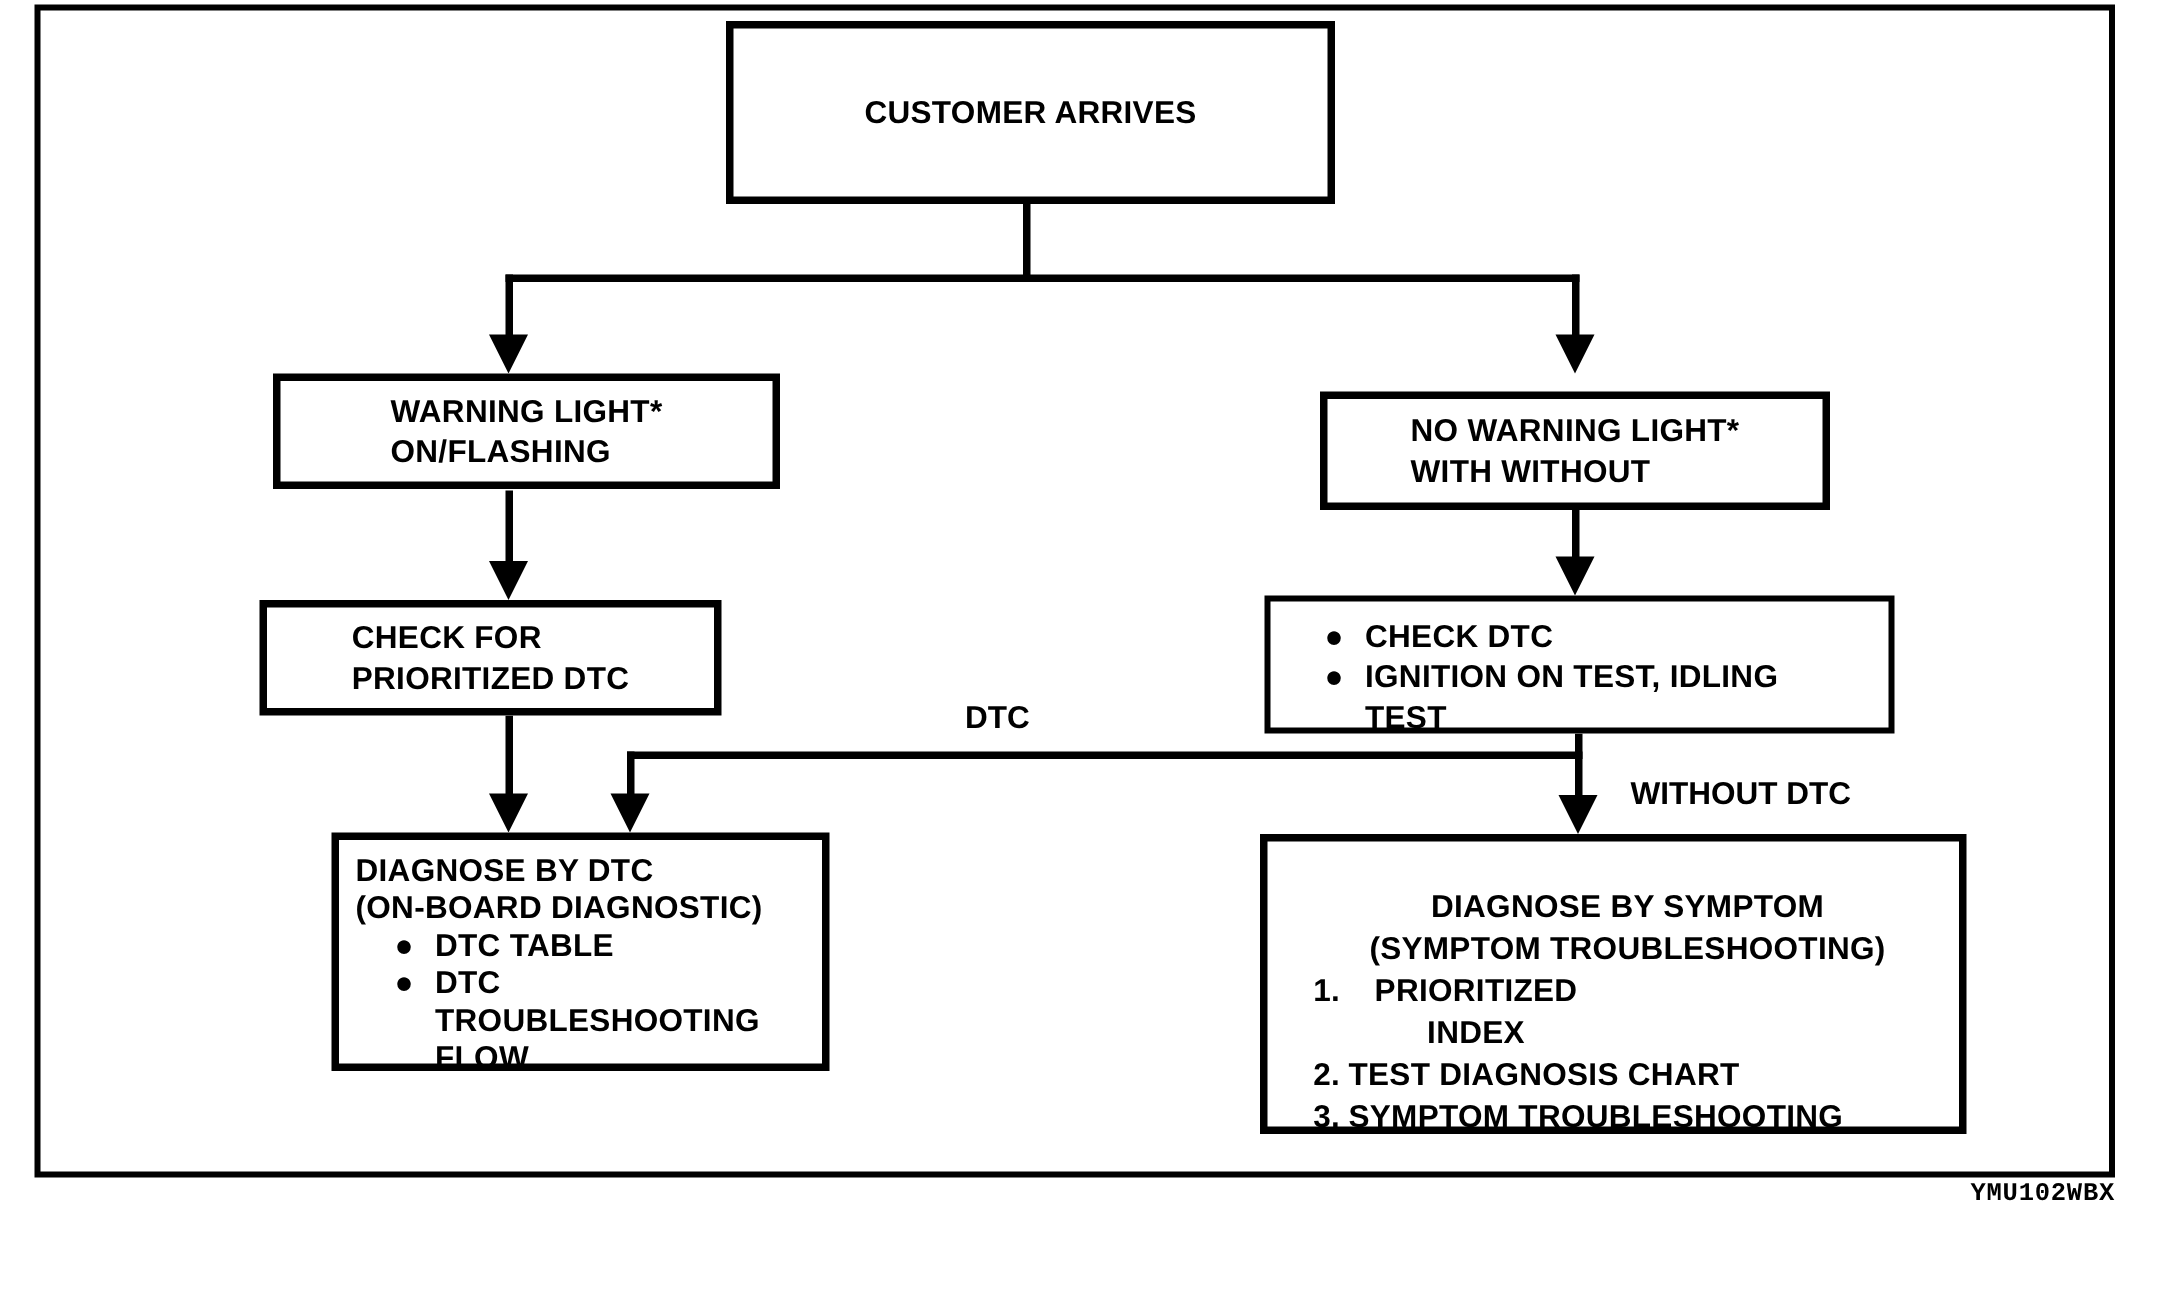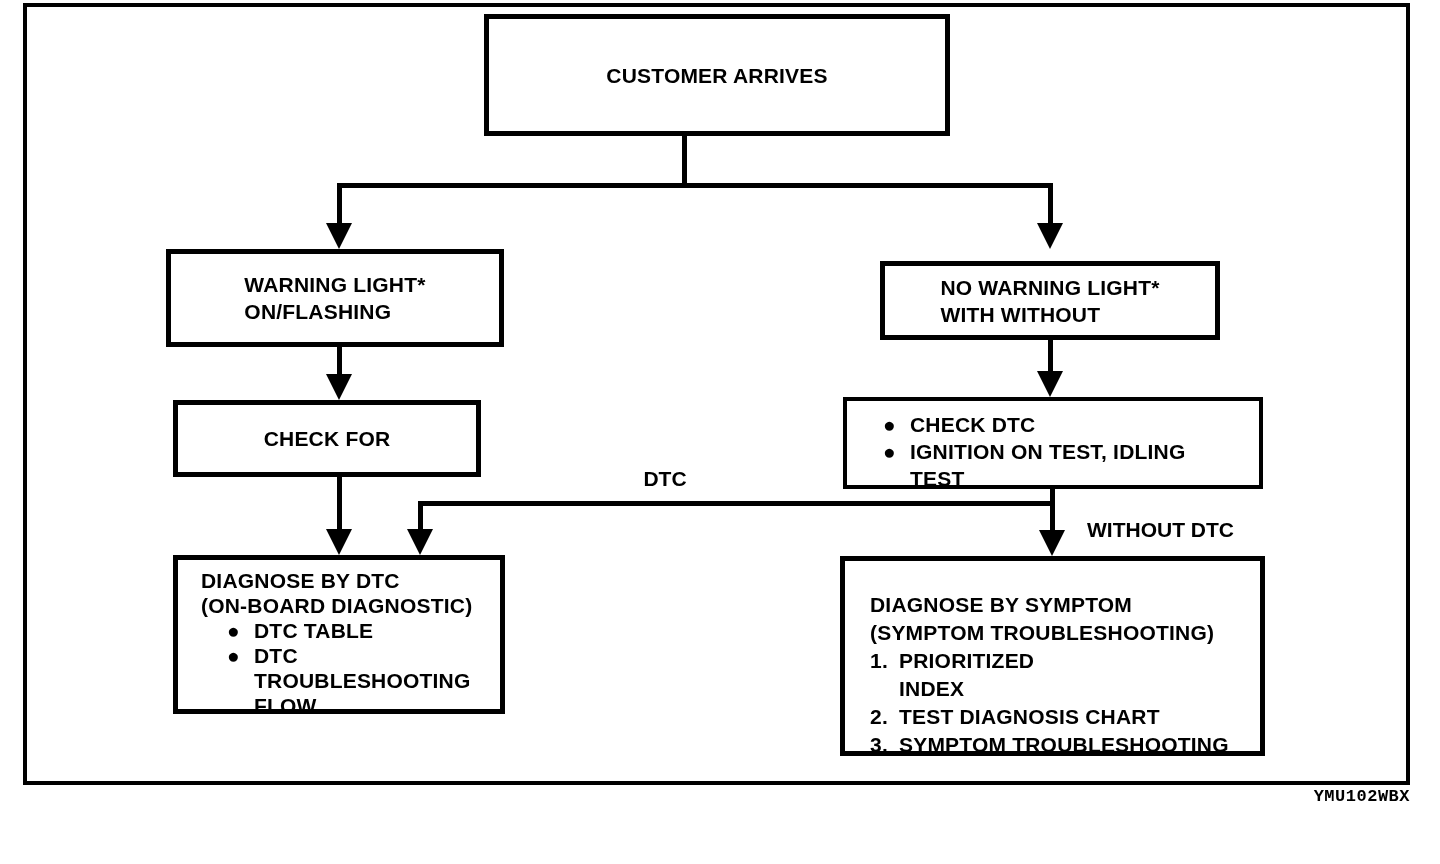--- a/index.html
+++ b/index.html
@@ -27,21 +27,21 @@
   }
   .edge-label { position:absolute; font-weight:bold; font-size:21px; white-space:nowrap; }
   .fig-code { position:absolute; left:1180px; top:787px; width:230px; text-align:right;
     font-weight:bold; font-size:17px; letter-spacing:0.5px;font-family:Liberation Mono, monospace; }
   .footnote { position:absolute; left:20px; top:820px; font-size:26px; font-weight:400;
     white-space:nowrap; }
 
   
   .box-checkdtc { padding:10px 8px 0 36px; }
   
-  .box-diagdtc { padding:8px 4px 0 23px; line-height:25px; }
+  .box-diagdtc { padding:8px 4px 0 11px; line-height:25px;margin-left:48px; }
   .box-diagdtc .b-item { margin-left:26px; }
   
   .box-diagsym { padding:30px 6px 0 25px; line-height:28px; }
 
   .b-item { display:flex; }
   .b-item .bullet { width:27px; flex:0 0 27px; }
   .n-item { display:flex; }
   .n-item .num { width:29px; flex:0 0 29px; }
 
   .box-checkdtc .b-item .txt { max-width:330px; }
@@ -74,41 +74,42 @@
   <div class="line" style="left:1050px; top:489px; width:5px; height:42px;"></div>
   <div class="arr" style="left:1039px; top:530px;"></div>
 
   <div class="line" style="left:418px; top:501px; width:637px; height:5px;"></div>
   <div class="line" style="left:418px; top:501px; width:5px; height:30px;"></div>
   <div class="arr" style="left:407px; top:529px;"></div>
 
   <div class="edge-label" style="left:600px; top:467px; width:130px; text-align:center;">DTC</div>
   <div class="edge-label" style="left:1087px; top:518px;">WITHOUT DTC</div>
 
-  <div class="node center" style="left:484px; top:14px; width:466px; height:122px;">
+  <div class="node center" style="left:484px; top:14px; width:406px; height:122px;">
     <span>CUSTOMER ARRIVES</span>
   </div>
 
-  <div class="node midleft" style="left:166px; top:249px; width:338px; height:98px;">
+  <div class="node midleft" style="left:182px; top:249px; width:338px; height:77px;">
     <div class="txtblock">
       <div>WARNING LIGHT*</div>
       <div>ON/FLASHING</div>
     </div>
   </div>
 
   <div class="node midleft" style="left:880px; top:261px; width:340px; height:79px;">
     <div class="txtblock">
       <div>NO WARNING LIGHT*</div>
       <div>WITH WITHOUT</div>
     </div>
   </div>
 
   <div class="node midleft" style="left:173px; top:400px; width:308px; height:77px;">
     <div class="txtblock">
       <div>CHECK FOR</div>
+      <div>PRIORITIZED DTC</div>
     </div>
   </div>
 
   <div class="node box-checkdtc" style="left:843px; top:397px; width:420px; height:92px; border-width:4px;">
     <div class="b-item">
       <span class="bullet">●</span>
       <span class="txt">CHECK DTC</span>
     </div>
     <div class="b-item">
       <span class="bullet">●</span>
@@ -122,21 +123,21 @@
     <div class="b-item">
       <span class="bullet">●</span>
       <span class="txt">DTC TABLE</span>
     </div>
     <div class="b-item">
       <span class="bullet">●</span>
       <span class="txt">DTC TROUBLESHOOTING FLOW</span>
     </div>
   </div>
 
-  <div class="node box-diagsym" style="left:840px; top:556px; width:425px; height:200px;">
+  <div class="node box-diagsym" style="left:840px; top:556px; width:471px; height:200px;text-align:center;">
     <div>DIAGNOSE BY SYMPTOM</div>
     <div>(SYMPTOM TROUBLESHOOTING)</div>
     <div class="n-item">
       <span class="num">1.</span>
       <span class="txt">PRIORITIZED INDEX</span>
     </div>
     <div class="n-item">
       <span class="num">2.</span>
       <span class="txt">TEST DIAGNOSIS CHART</span>
     </div>

